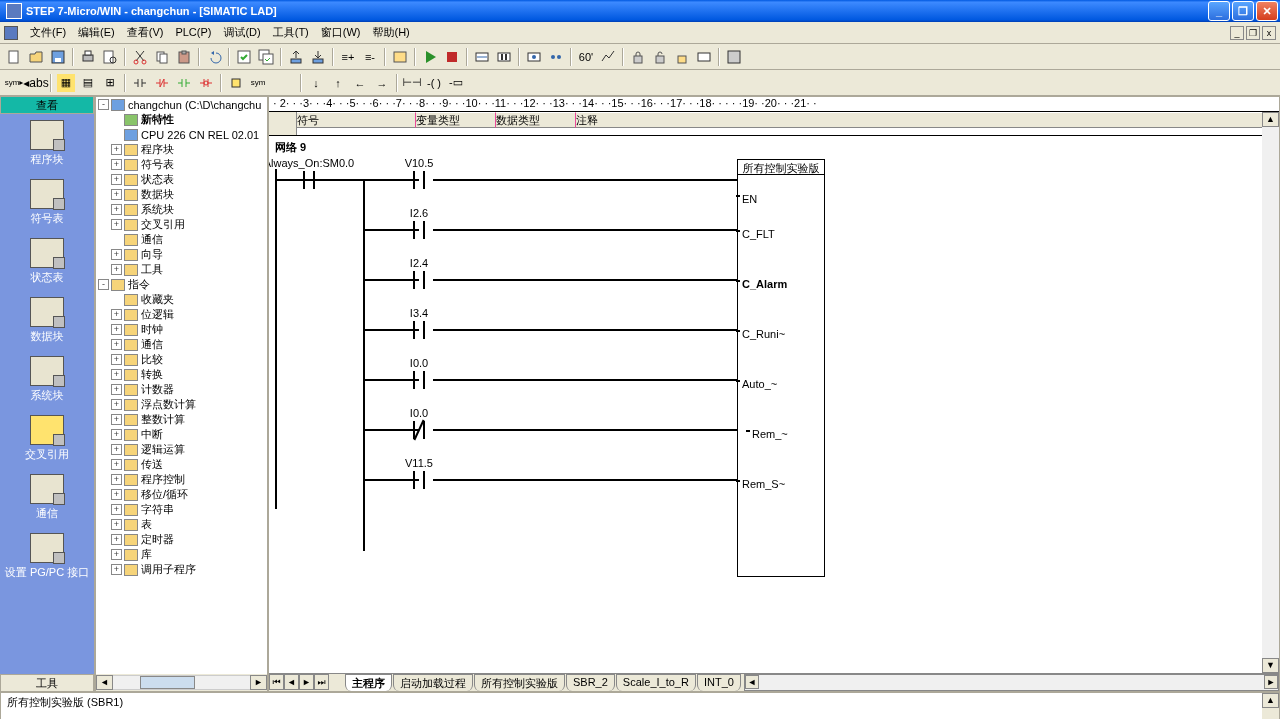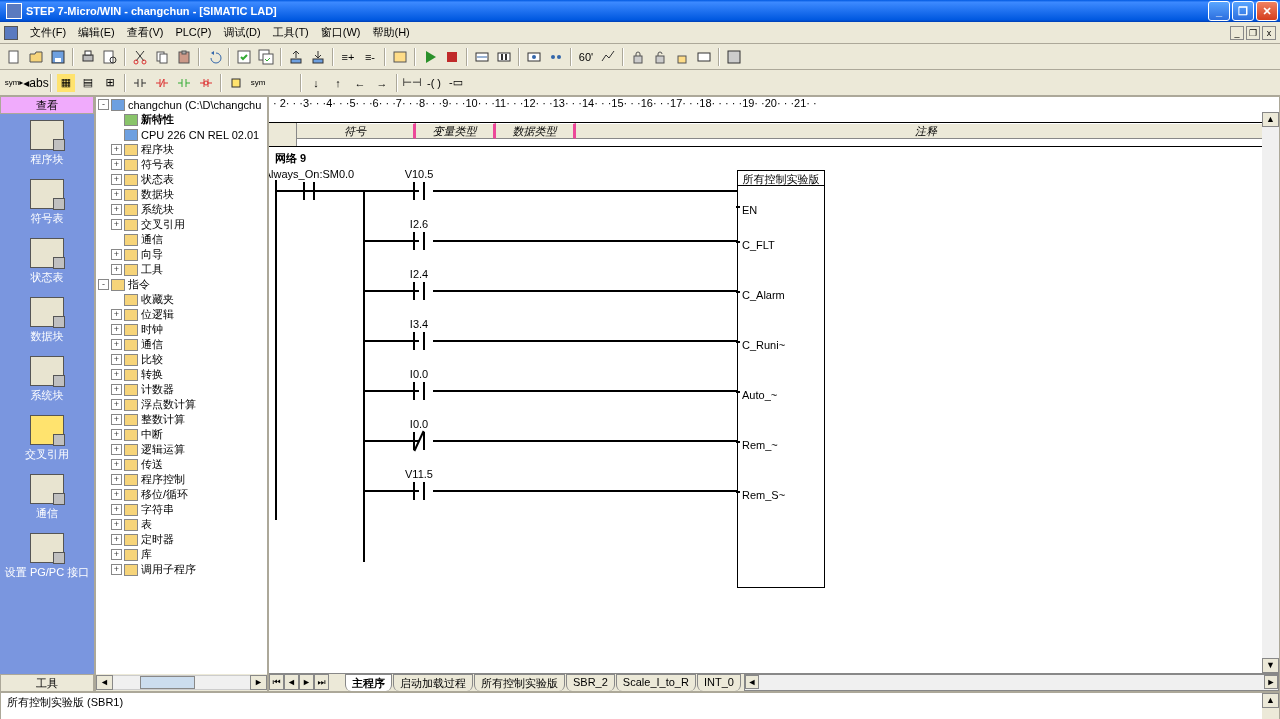--- a/index.html
+++ b/index.html
@@ -15,21 +15,21 @@
 .menubar .mdi-icon { width:14px; height:14px; background:#5a7abf; border:1px solid #555; margin-right:6px;}
 .menu-item { padding: 2px 6px; }
 .mdi-btns { margin-left: auto; display: flex; gap: 2px; }
 .mdi-btn { width: 14px; height: 14px; border: 1px solid #888; background: #ece9d8; font-size: 9px; line-height: 12px; text-align: center; }
 .toolbar { height: 26px; background: #ece9d8; display: flex; align-items: center; padding: 2px 4px; border-bottom: 1px solid #aca899; gap: 2px; }
 .tb-btn { width: 20px; height: 20px; border: 1px solid #ece9d8; display: flex; align-items: center; justify-content: center; }
 .tb-sep { width: 2px; height: 18px; border-left: 1px solid #aca899; border-right: 1px solid #fff; margin: 0 2px; }
 .tb-svg { width: 16px; height: 16px; }
 .main { display: flex; height: 596px; }
 .navbar { width: 95px; background: #ece9d8; border-right: 1px solid #aca899; display: flex; flex-direction: column; }
-.navbar-title { height: 18px; background: #f0abfc; border: 1px solid #aca899; text-align: center; line-height: 16px; }
+.navbar-title { height: 18px; background: #14b8a6; border: 1px solid #aca899; text-align: center; line-height: 16px; }
 .nav-list { flex: 1; background: #7a96df; overflow: hidden; }
 .nav-item { padding: 6px 2px; text-align: center; color: #fff; }
 .nav-item.active-ci { color:#fff; }
 .nav-item .nav-ico { width: 34px; height: 30px; margin: 0 auto 2px; background: #e8e4d0; border: 1px solid #555; position: relative; }
 .nav-ico.yellow { background:#ffe36e; }
 .nav-ico::after { content:""; position:absolute; right:-2px; bottom:-2px; width:10px; height:10px; background:#c0c0c0; border:1px solid #555;}
 .navbar-foot { height: 18px; border: 1px solid #aca899; text-align: center; line-height: 16px; }
 .tree-panel { width: 173px; background: #fff; border: 1px solid #aca899; overflow: hidden; position: relative; }
 .tree-scroll { overflow: hidden; height: 100%; }
 .tree-row { display: flex; align-items: center; height: 15px; white-space: nowrap; padding-left: 2px; }
@@ -37,25 +37,25 @@
 .tree-spc { width: 13px; display:inline-block;}
 .tree-ico { width: 14px; height: 12px; background: #f6d47a; border: 1px solid #888; margin-right: 3px; display:inline-block;}
 .tree-ico.blue { background:#6ea0e0;}
 .tree-ico.grn { background:#89c46a;}
 .tree-bold { font-weight: bold; }
 .hscroll { position: absolute; bottom: 0; left: 0; right: 0; height: 17px; background: #ece9d8; display: flex; align-items: center; }
 .hscroll .sbtn { width: 17px; height: 15px; border: 1px solid #888; background: #ece9d8; text-align: center; font-size:9px; line-height:13px; }
 .hscroll .strack { flex: 1; height: 15px; background: #f0f0f0; border-top:1px solid #ccc; border-bottom:1px solid #ccc; position:relative;}
 .hscroll .sthumb { position:absolute; left:20%; width:40%; height:13px; top:0; background:#cde; border:1px solid #888;}
 .editor { flex: 1; display: flex; flex-direction: column; background: #fff; border: 1px solid #aca899; position: relative; }
-.ruler { height: 26px; background: #fff; border-bottom: 1px solid #000; display: flex; color: #000; overflow:hidden; white-space:nowrap; font-size:10px; padding-left:4px;}
+.ruler { height: 15px; background: #fff; border-bottom: 1px solid #000; display: flex; color: #000; overflow:hidden; white-space:nowrap; font-size:10px; padding-left:4px;}
 .ruler span { display:inline-block; }
 .vartable { height: 24px; display: flex; border-bottom: 1px solid #000; position:relative;}
 .vartable .rowh { width: 28px; border-right: 1px solid #888; background:#ece9d8; }
-.vartable .colh { border-right: 3px solid #ec4899; text-align: center; line-height: 15px; background:#ece9d8; height:16px; border-bottom:1px solid #888; border-top:1px solid #fff;font-style:italic;}
+.vartable .colh { border-right: 1px solid #ec4899; line-height: 15px; background:#ece9d8; height:16px; border-bottom:1px solid #888; border-top:1px solid #fff;}
 .vartable .cols { display:flex; flex:1;}
 .network { flex: 1; overflow: hidden; position: relative; background:#fff;}
 .net-title { padding: 4px 6px; font-weight: bold; }
 .net-comment { margin: 0 6px 4px 6px; height: 18px; background: #c8f0c8; border: 1px solid #000; padding: 1px 4px; width: 556px;}
 .ladder { position: relative; margin-left: 6px; width: 850px; }
 .rail { position: absolute; left: 0; top: 10px; bottom: 0; width: 2px; background: #000; }
 .rung-row { position: relative; height: 50px; }
 .hline { position: absolute; height: 2px; background: #000; top: 20px; }
 .contact { position: absolute; top: 8px; width: 28px; height: 24px; }
 .contact .lbl { position: absolute; top: -10px; left: 50%; transform: translateX(-50%); white-space: nowrap; }
@@ -595,24 +595,24 @@
           <div class="hline" style="left:158px;width:304px;"></div>
         </div>
 
         <div class="vline" style="left:88px; top:20px; height:372px;"></div>
 
         <div class="outbox" style="left:462px; top:0; height:418px;">
           <div class="obtitle">所有控制实验版</div>
           <div id="obox-rows">
               <div class="obrow" style="height: 34px;"><div class="obin"></div><span>EN</span></div>
               <div class="obrow" style="height: 50px;"><div class="obin"></div><span>C_FLT</span></div>
-              <div class="obrow" style="height: 50px;"><div class="obin"></div><span>C_Alarm</span></div>
+              <div class="obrow" style="height: 50px; font-weight: bold;"><div class="obin"></div><span>C_Alarm</span></div>
               <div class="obrow" style="height: 50px;"><div class="obin"></div><span>C_Runi~</span></div>
               <div class="obrow" style="height: 50px;"><div class="obin"></div><span>Auto_~</span></div>
-              <div class="obrow" style="height: 50px;"><div class="obin"></div><span>Rem_~</span></div>
+              <div class="obrow" style="height: 50px; margin-left: 10px;"><div class="obin"></div><span>Rem_~</span></div>
               <div class="obrow" style="height: 50px;"><div class="obin"></div><span>Rem_S~</span></div>
             </div>
         </div>
           <div class="rung-row">
             <div class="hline" style="left: 88px; width: 56px;"></div>
             <div class="contact" style="left: 130px;">
               <span class="lbl">I2.6</span>
             </div>
             <div class="hline" style="left: 158px; width: 304px;"></div>
           </div>

